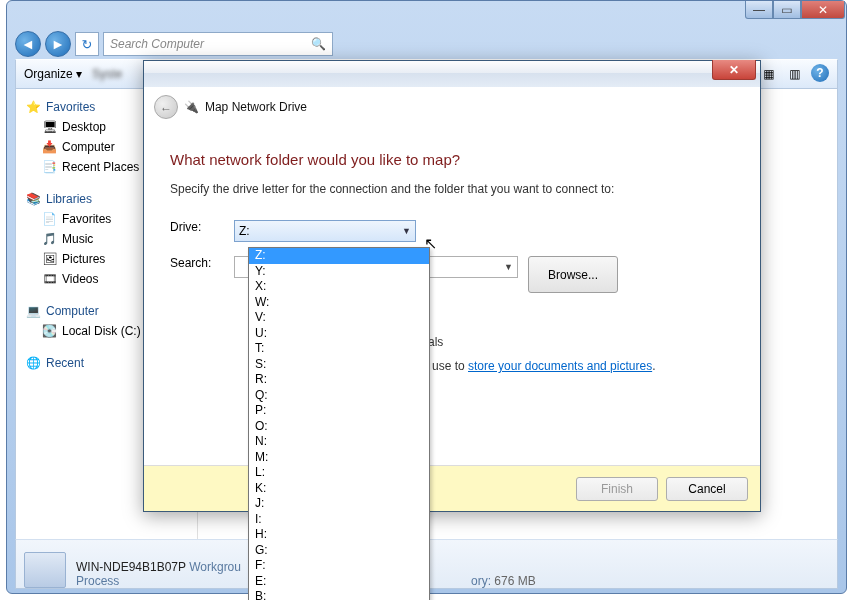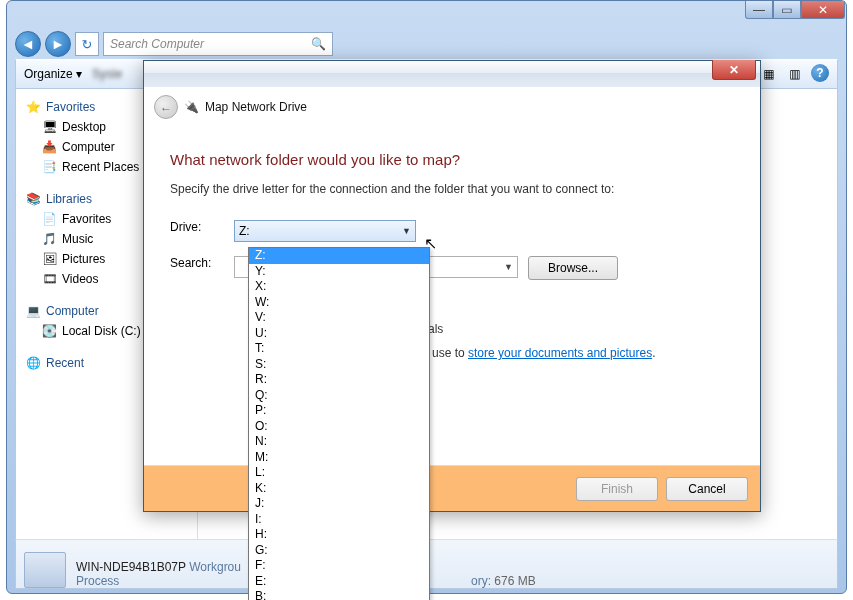--- a/index.html
+++ b/index.html
@@ -51,24 +51,24 @@
 .dlg-title { color: #7f1d1d; font-size: 15px; margin: 10px 0 14px 0; }
 .dlg-text { color: #333; margin-bottom: 24px; }
 .form-row { display: flex; align-items: flex-start; margin-bottom: 14px; }
 .form-row .fl { width: 64px; }
 .drive-combo { width: 182px; height: 22px; border: 1px solid #7da2ce; background: linear-gradient(#eef5fd,#d5e6fa); display: flex; align-items: center; padding: 0 4px; position: relative; }
 .drive-combo .val { flex: 1; color: #000; }
 .drive-combo .dd { color: #334; font-size: 9px; }
 .folder-combo { width: 284px; height: 22px; border: 1px solid #b0b0b0; background: #fff; display: flex; align-items: center; padding: 0 4px; }
 .folder-combo .val { flex: 1; }
 .folder-combo .dd { color: #444; font-size: 9px; }
-.browse-btn { width: 90px; height: 24px; margin-left: 10px; background: linear-gradient(#f7f7f7,#e3e3e3); border: 1px solid #9e9e9e; border-radius: 3px; }
+.browse-btn { width: 90px; height: 37px; margin-left: 10px; background: linear-gradient(#f7f7f7,#e3e3e3); border: 1px solid #9e9e9e; border-radius: 3px; }
 .mid-text { color: #333; margin-left: 252px; }
 .link { color: #0066cc; text-decoration: underline; cursor: pointer; }
-.dialog-footer { position: absolute; bottom: 0; left: 0; right: 0; height: 46px; background: #fdba74; border-top: 1px solid #dcdcdc; display: flex; align-items: center; justify-content: flex-end; padding: 0 12px; gap: 8px; }
+.dialog-footer { position: absolute; bottom: 0; left: 0; right: 0; height: 46px; background: #fef9c3; border-top: 1px solid #dcdcdc; display: flex; align-items: center; justify-content: flex-end; padding: 0 12px; gap: 8px; }
 .foot-btn { width: 82px; height: 24px; border: 1px solid #adadad; background: linear-gradient(#f7f7f7,#e9e9e9); border-radius: 3px; }
 .foot-btn.disabled { color: #9a9a9a; }
 
 
 .dropdown-list { position: absolute; left: 248px; top: 247px; width: 182px; background: #fff; border: 1px solid #777; box-shadow: 2px 2px 4px rgba(0,0,0,0.2); z-index: 1000; }
 .dropdown-list div { padding: 0 6px; height: 15.5px; line-height: 15.5px; cursor: default; }
 .dropdown-list .sel { background: #3399ff; color: #fff; }
 
 .blurred-toolbar-text { filter: blur(2px); color: #555; display: flex; gap: 22px; }
 

